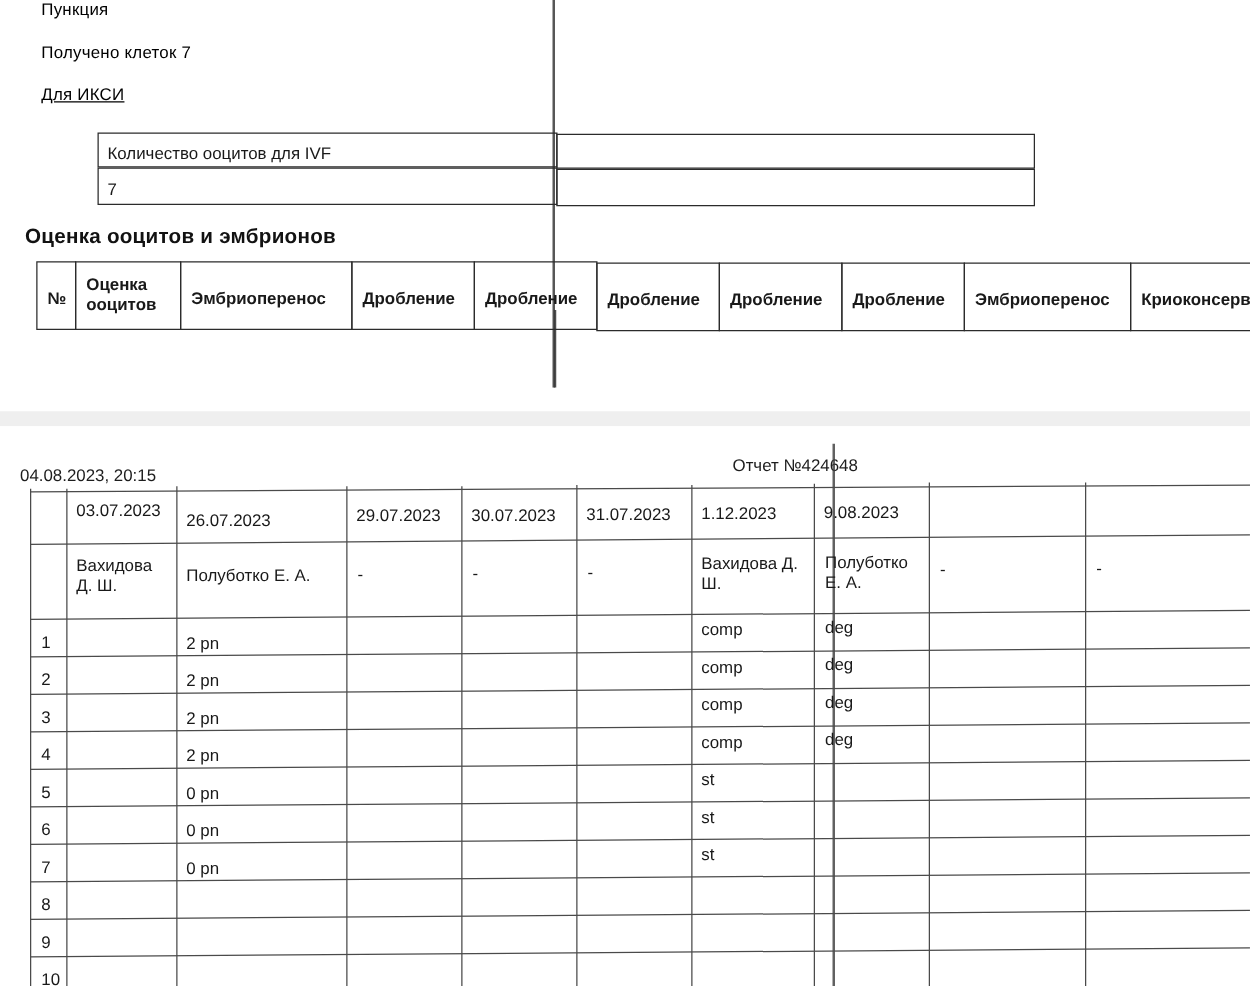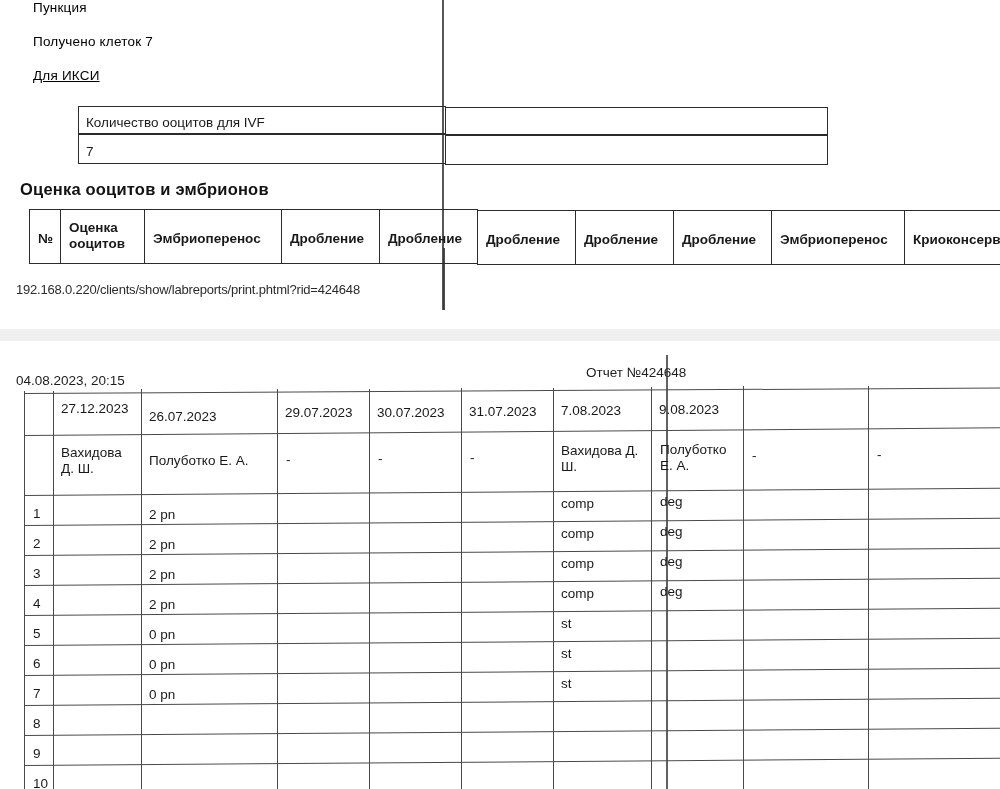--- a/index.html
+++ b/index.html
@@ -143,21 +143,20 @@
     <div class="cell b" style="left:148px;top:228px;width:134px;">Эмбриоперенос</div>
     <div class="cell b" style="left:285px;top:228px;width:96px;">Дробление</div>
     <div class="cell b" style="left:383px;top:228px;width:96px;">Дробление</div>
     <div class="cell b" style="left:481px;top:229px;width:96px;">Дробление</div>
     <div class="cell b" style="left:579px;top:229px;width:96px;">Дробление</div>
     <div class="cell b" style="left:677px;top:229px;width:96px;">Дробление</div>
     <div class="cell b" style="left:775px;top:229px;width:132px;">Эмбриоперенос</div>
     <div class="cell b" style="left:908px;top:229px;width:146px;">Криоконсервация</div>
   </div>
 
-  <div class="urltxt" style="left:16px;top:282px;">192.168.0.220/clients/show/labreports/print.phtml?rid=424648</div>
 </div>
 
 <div class="gap-band"></div>
 
 <div class="page" id="page-bottom">
 
   <div class="stamp" style="left:16px;top:32px;">04.08.2023, 20:15</div>
   <div class="reportno" style="left:586px;top:24px;">Отчет №424648</div>
 
   <div class="crease" style="left:666px;top:14px;height:448px;width:2px;opacity:.8;"></div>
@@ -181,26 +180,26 @@
     <div class="hline" style="left:24px;top:184px;width:976px;transform:rotate(-0.42deg);"></div>
     <div class="hline" style="left:24px;top:214px;width:976px;transform:rotate(-0.42deg);"></div>
     <div class="hline" style="left:24px;top:244px;width:976px;transform:rotate(-0.42deg);"></div>
     <div class="hline" style="left:24px;top:274px;width:976px;transform:rotate(-0.42deg);"></div>
     <div class="hline" style="left:24px;top:304px;width:976px;transform:rotate(-0.42deg);"></div>
     <div class="hline" style="left:24px;top:334px;width:976px;transform:rotate(-0.42deg);"></div>
     <div class="hline" style="left:24px;top:364px;width:976px;transform:rotate(-0.42deg);"></div>
     <div class="hline" style="left:24px;top:394px;width:976px;transform:rotate(-0.42deg);"></div>
     <div class="hline" style="left:24px;top:424px;width:976px;transform:rotate(-0.42deg);"></div>
 
-    <div class="cell" style="left:56px;top:57px;width:84px;">27.12.2023</div>
+    <div class="cell" style="left:56px;top:57px;width:84px;">03.07.2023</div>
     <div class="cell" style="left:144px;top:65px;width:132px;">26.07.2023</div>
     <div class="cell" style="left:280px;top:61px;width:88px;">29.07.2023</div>
     <div class="cell" style="left:372px;top:61px;width:88px;">30.07.2023</div>
     <div class="cell" style="left:464px;top:60px;width:88px;">31.07.2023</div>
-    <div class="cell" style="left:556px;top:59px;width:94px;">7.08.2023</div>
+    <div class="cell" style="left:556px;top:59px;width:94px;">1.12.2023</div>
     <div class="cell" style="left:654px;top:58px;width:88px;">9.08.2023</div>
 
     <div class="cell wrap" style="left:56px;top:101px;width:82px;">Вахидова Д. Ш.</div>
     <div class="cell wrap" style="left:144px;top:109px;width:130px;">Полуботко Е. А.</div>
     <div class="cell" style="left:281px;top:108px;width:86px;">-</div>
     <div class="cell" style="left:373px;top:107px;width:86px;">-</div>
     <div class="cell" style="left:465px;top:106px;width:86px;">-</div>
     <div class="cell wrap" style="left:556px;top:99px;width:92px;">Вахидова Д. Ш.</div>
     <div class="cell wrap" style="left:655px;top:98px;width:86px;">Полуботко Е. А.</div>
     <div class="cell" style="left:747px;top:104px;width:118px;">-</div>

